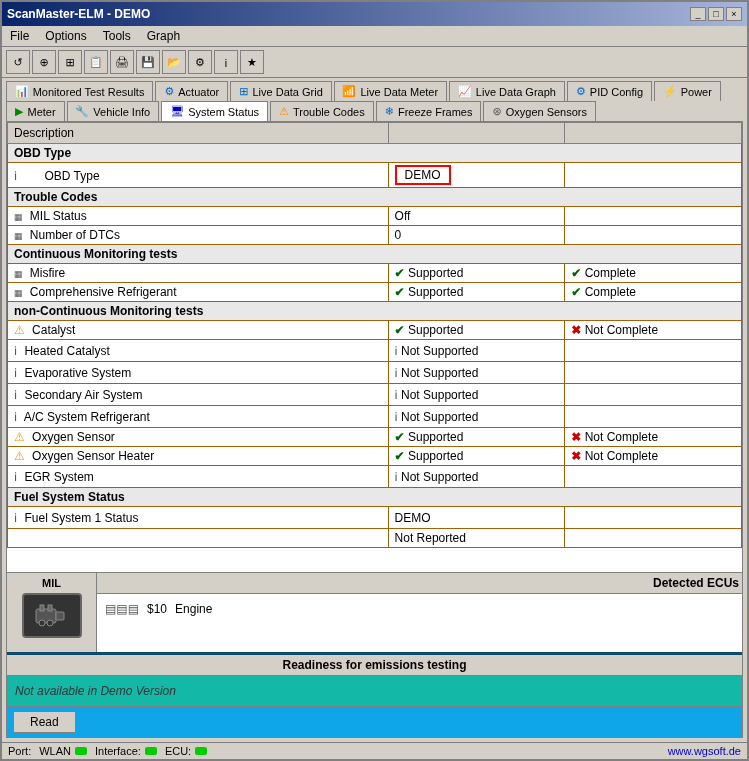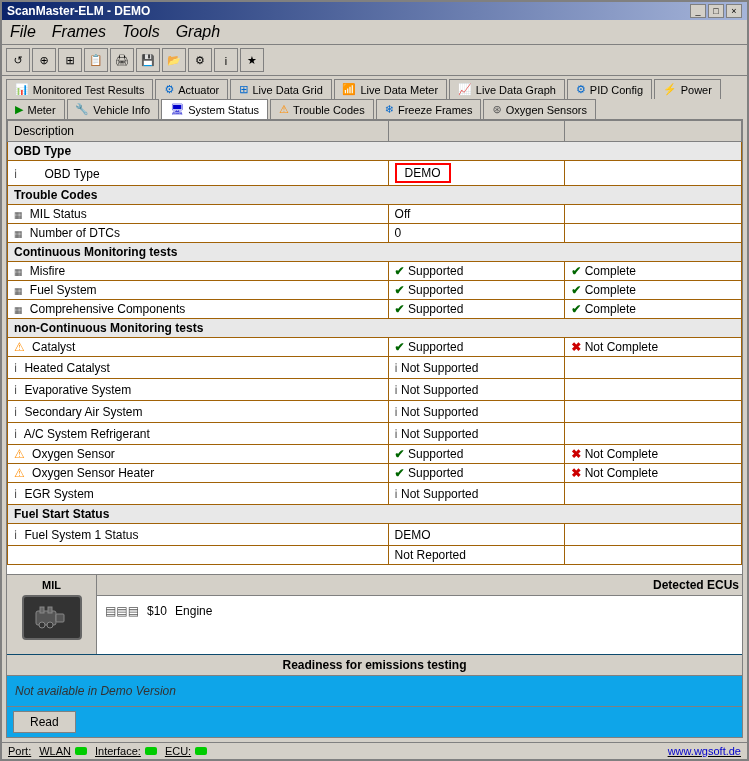--- a/index.html
+++ b/index.html
@@ -1,26 +1,26 @@
 <!DOCTYPE html>
 <html><head>
   <meta charset="utf-8">
   <style>
     * { box-sizing: border-box; margin: 0; padding: 0; }
     body { font-family: 'Segoe UI', Tahoma, Geneva, Verdana, sans-serif; font-size: 12px; background: #d4d0c8; }
     
     .window { width: 749px; height: 761px; border: 2px solid #808080; background: #d4d0c8; display: flex; flex-direction: column; }
     
-    .title-bar { background: linear-gradient(to right, #0a246a, #a6b5da); color: white; padding: 3px 5px; display: flex; align-items: center; justify-content: space-between; height: 18px; }
+    .title-bar { background: linear-gradient(to right, #0a246a, #a6b5da); color: white; padding: 3px 5px; display: flex; align-items: center; justify-content: space-between; height: 24px; }
     .title-bar-text { font-weight: bold; font-size: 12px; }
     .title-bar-buttons { display: flex; gap: 2px; }
     .title-btn { width: 16px; height: 14px; background: #d4d0c8; border: 1px solid #808080; font-size: 9px; cursor: pointer; display: flex; align-items: center; justify-content: center; color: black; }
     
     .menu-bar { background: #d4d0c8; border-bottom: 1px solid #808080; padding: 2px 4px; display: flex; gap: 8px; }
-    .menu-item { font-size: 16px; padding: 1px 4px; cursor: pointer; font-style: italic; }
+    .menu-item { font-size: 12px; padding: 1px 4px; cursor: pointer; }
     
     .toolbar { background: #d4d0c8; padding: 3px 4px; display: flex; gap: 2px; border-bottom: 1px solid #808080; }
     .tool-btn { width: 24px; height: 24px; background: #d4d0c8; border: 1px solid #808080; display: flex; align-items: center; justify-content: center; cursor: pointer; font-size: 11px; }
     
     .tabs-row1 { background: #d4d0c8; padding: 3px 4px 0 4px; display: flex; gap: 2px; }
     .tabs-row2 { background: #d4d0c8; padding: 0 4px; display: flex; gap: 2px; }
     .tab { padding: 3px 8px; background: #d4d0c8; border: 1px solid #808080; border-bottom: none; font-size: 11px; cursor: pointer; display: flex; align-items: center; gap: 4px; }
     .tab.active { background: white; z-index: 1; }
     
     .content { flex: 1; background: white; border: 1px solid #808080; margin: 0 4px 4px 4px; overflow: hidden; display: flex; flex-direction: column; }
@@ -40,28 +40,28 @@
     .check-red { color: #cc0000; font-weight: bold; }
     
     .bottom-panel { border-top: 1px solid #808080; display: flex; min-height: 80px; }
     .mil-panel { width: 90px; background: #d4d0c8; border-right: 1px solid #808080; padding: 4px; display: flex; flex-direction: column; align-items: center; }
     .mil-label { font-weight: bold; font-size: 11px; margin-bottom: 4px; }
     .mil-icon { width: 60px; height: 45px; background: #333; border: 2px solid #666; border-radius: 4px; display: flex; align-items: center; justify-content: center; color: #888; font-size: 20px; }
     .ecu-panel { flex: 1; background: white; }
     .ecu-title { background: #d4d0c8; text-align: right; font-weight: bold; padding: 3px; font-size: 12px; border-bottom: 1px solid #808080; }
     .ecu-content { padding: 8px; display: flex; align-items: center; gap: 8px; }
     
-    .readiness-panel { border-top: 1px solid #0c4a6e; background: #0ea5e9; }
+    .readiness-panel { border-top: 3px solid #0c4a6e; background: #14b8a6; }
     .readiness-title { background: #d4d0c8; text-align: center; font-weight: bold; padding: 3px; font-size: 12px; border-bottom: 1px solid #808080; }
     .readiness-content { padding: 8px; font-size: 12px; color: #333; font-style: italic; }
     
     .read-btn-area { padding: 4px 6px; border-top: 1px solid #808080; background: #0ea5e9; }
     .read-btn { padding: 3px 16px; background: #d4d0c8; border: 1px solid #808080; cursor: pointer; font-size: 12px; }
     
-    .status-bar { background: #d4d0c8; border-top: 1px solid #808080; padding: 2px 6px; display: flex; align-items: center; gap: 12px; font-size: 11px; justify-content: space-between; text-decoration: underline; }
+    .status-bar { background: #d4d0c8; border-top: 1px solid #808080; padding: 2px 6px; display: flex; align-items: center; gap: 12px; font-size: 11px; justify-content: space-between; }
     .status-left { display: flex; align-items: center; gap: 8px; }
     .status-indicator { display: flex; align-items: center; gap: 4px; }
     .led { width: 12px; height: 8px; border-radius: 2px; display: inline-block; }
     .led-green { background: #00cc00; }
     .status-link { color: #0000cc; }
     
     .supported-col { width: 130px; }
     .complete-col { width: 130px; }
   </style>
 </head>
@@ -73,21 +73,21 @@
     <span class="title-bar-text">ScanMaster-ELM - DEMO</span>
     <div class="title-bar-buttons">
       <div class="title-btn">_</div>
       <div class="title-btn">□</div>
       <div class="title-btn">×</div>
     </div>
   </div>
 
   <div class="menu-bar">
     <span class="menu-item">File</span>
-    <span class="menu-item">Frames</span>
+    <span class="menu-item">Options</span>
     <span class="menu-item">Tools</span>
     <span class="menu-item">Graph</span>
   </div>
 
   <div class="toolbar">
     <div class="tool-btn">↺</div>
     <div class="tool-btn">⊕</div>
     <div class="tool-btn">⊞</div>
     <div class="tool-btn">📋</div>
     <div class="tool-btn">🖨</div>
@@ -216,35 +216,21 @@
               <span>Supported</span>
             </td>
             <td>
               <span class="check-green">✔</span>
               <span>Complete</span>
             </td>
           </tr>
           <tr>
             <td>
               <span style="color:#555; font-size:9px; margin-right:4px;">▦</span>
-              <span>Fuel System</span>
-            </td>
-            <td>
-              <span class="check-green">✔</span>
-              <span>Supported</span>
-            </td>
-            <td>
-              <span class="check-green">✔</span>
-              <span>Complete</span>
-            </td>
-          </tr>
-          <tr>
-            <td>
-              <span style="color:#555; font-size:9px; margin-right:4px;">▦</span>
-              <span>Comprehensive Components</span>
+              <span>Comprehensive Refrigerant</span>
             </td>
             <td>
               <span class="check-green">✔</span>
               <span>Supported</span>
             </td>
             <td>
               <span class="check-green">✔</span>
               <span>Complete</span>
             </td>
           </tr>
@@ -344,21 +330,21 @@
               <span>EGR System</span>
             </td>
             <td>
               <span style="color:#555;">ℹ</span>
               <span>Not Supported</span>
             </td>
             <td></td>
           </tr>
 
           <tr>
-            <td colspan="3" class="row-header">Fuel Start Status</td>
+            <td colspan="3" class="row-header">Fuel System Status</td>
           </tr>
           <tr>
             <td>
               <span style="color:#555; margin-right:4px;">ℹ</span>
               <span>Fuel System 1 Status</span>
             </td>
             <td>DEMO</td>
             <td></td>
           </tr>
           <tr>

